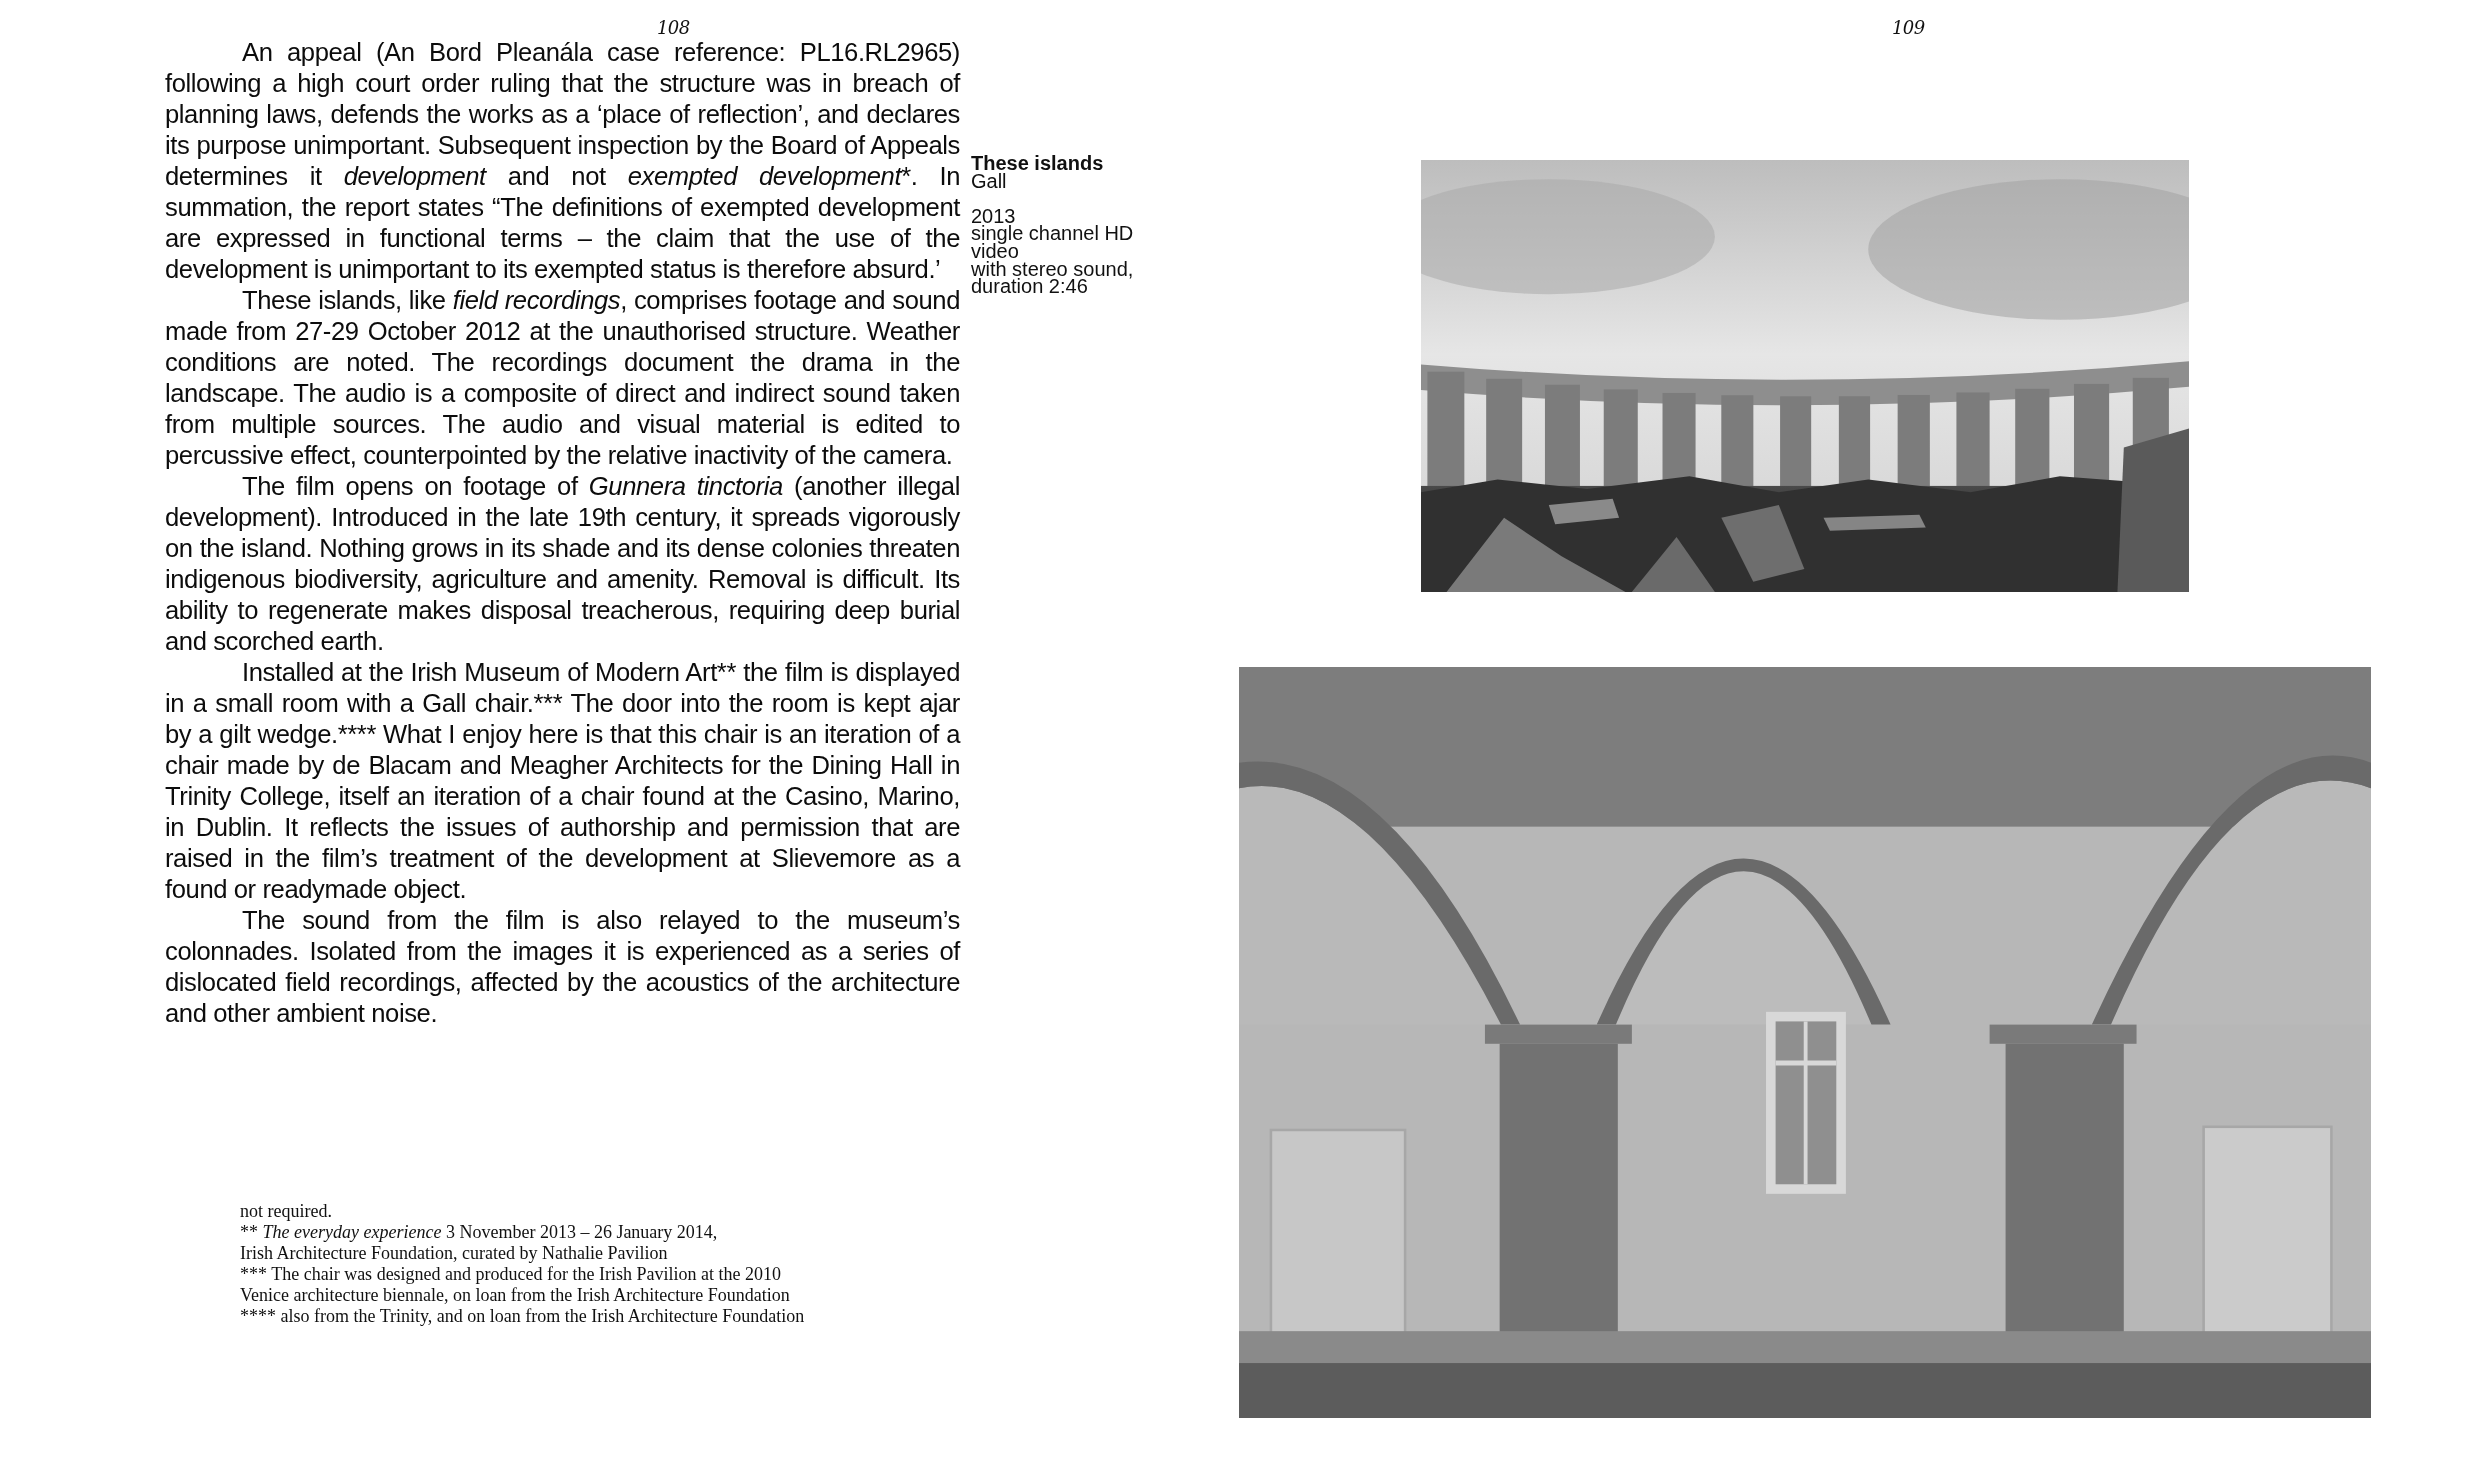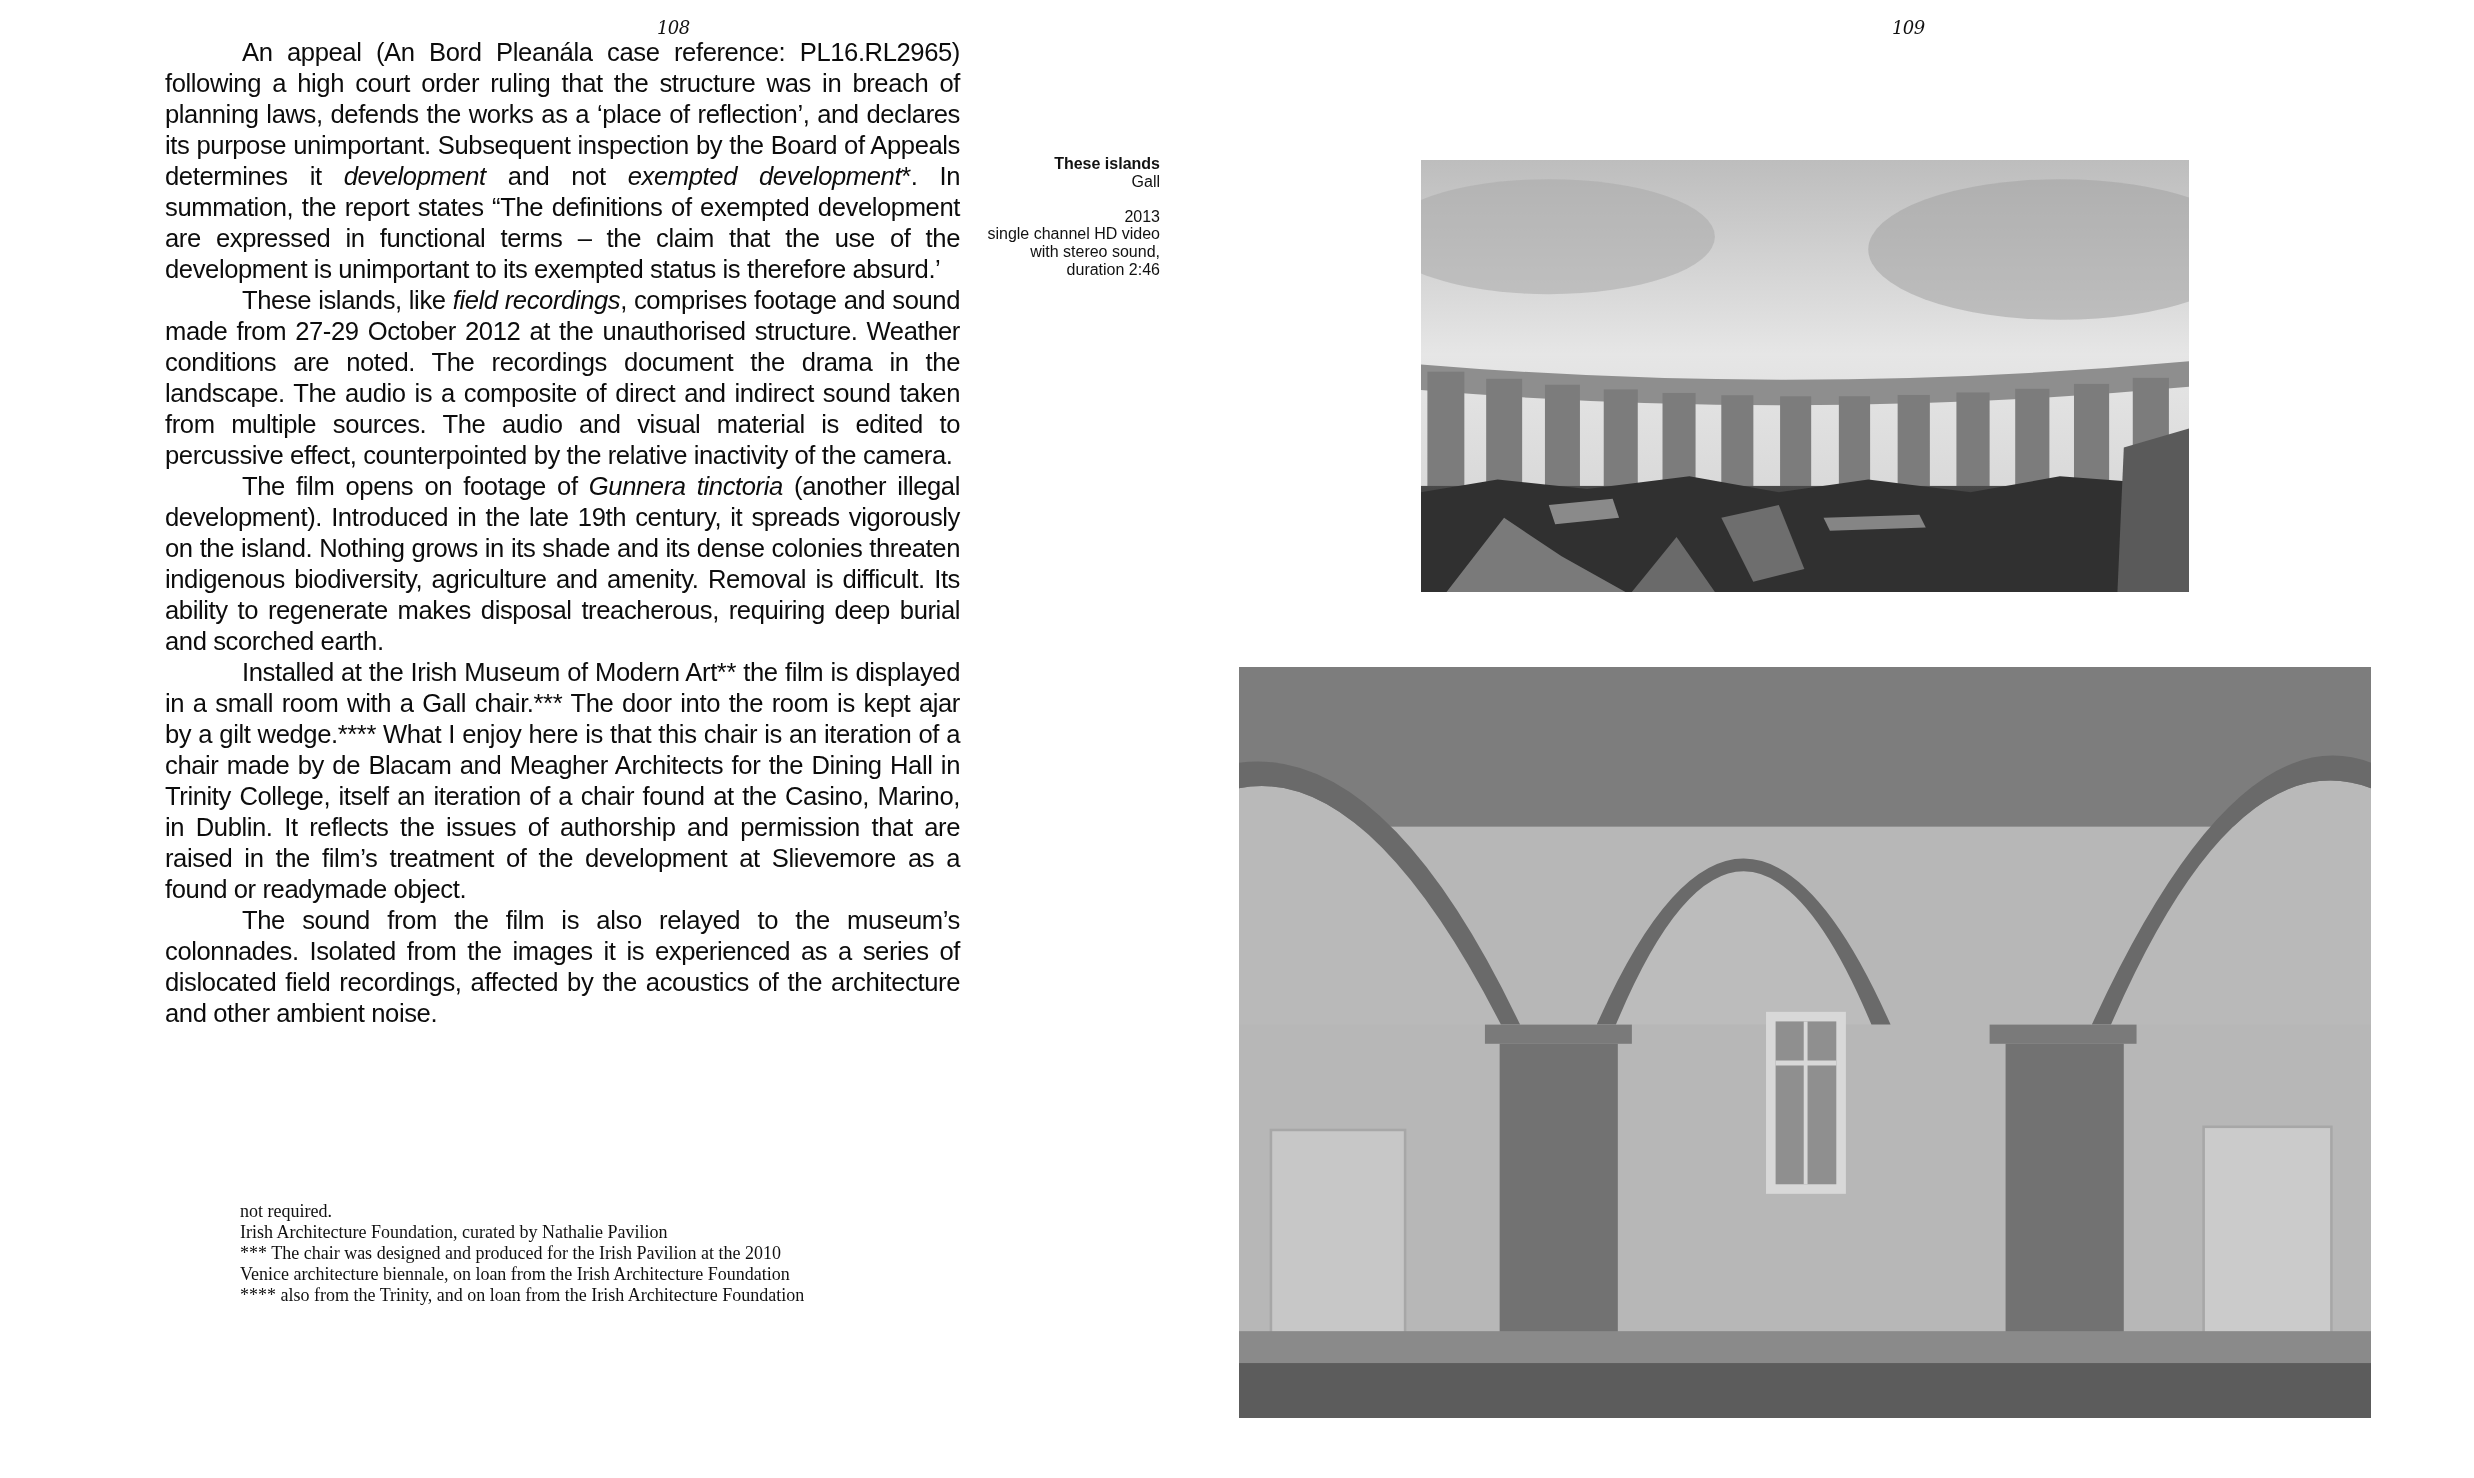--- a/index.html
+++ b/index.html
@@ -23,22 +23,22 @@
     font-stretch: condensed;
     letter-spacing: -0.4px;
   }
   .body-text p { margin: 0; text-indent: 77px; }
   .body-text p.noindent { text-indent: 0; }
   .body-text .opener { display: block; text-indent: 77px; }
   .body-text em { font-style: italic; }
 
   .caption {
     position: absolute; left: 971px; top: 155px; width: 189px;
-    text-align: right;
-    font-family: "Liberation Sans", sans-serif; font-size: 16px;
+    text-align: left;
+    font-family: "Liberation Sans", sans-serif; font-size: 20px;
     line-height: 17.6px; color: #111;
   }
   .caption .title { font-weight: bold; }
   .caption .gap { height: 17.6px; }
 
   .footnotes {
     position: absolute; left: 240px; top: 1201px; width: 703px;
     font-family: "Liberation Serif", serif; font-size: 18px;
     line-height: 21px; color: #111;
   }
@@ -77,20 +77,21 @@
   <div>Gall</div>
   <div class="gap"></div>
   <div>2013</div>
   <div>single channel HD video</div>
   <div>with stereo sound,</div>
   <div>duration 2:46</div>
 </div>
 
 <div class="footnotes" id="footnotes">
     <div><span>not required.</span></div>
+    <div><span>** </span><em>The everyday experience</em><span> 3 November 2013 – 26 January 2014,</span></div>
     <div><span>Irish Architecture Foundation, curated by Nathalie Pavilion</span></div>
     <div><span>***  The chair was designed and produced for the Irish Pavilion at the 2010</span></div>
     <div><span>Venice architecture biennale, on loan from the Irish Architecture Foundation</span></div>
     <div><span>**** also from the Trinity, and on loan from the Irish Architecture Foundation</span></div>
   </div>
 
 <div class="photo" id="photo-structure">
   <svg viewBox="0 0 1202 676" preserveAspectRatio="none">
     <defs>
       <linearGradient id="sky" x1="0" y1="0" x2="0" y2="1">

